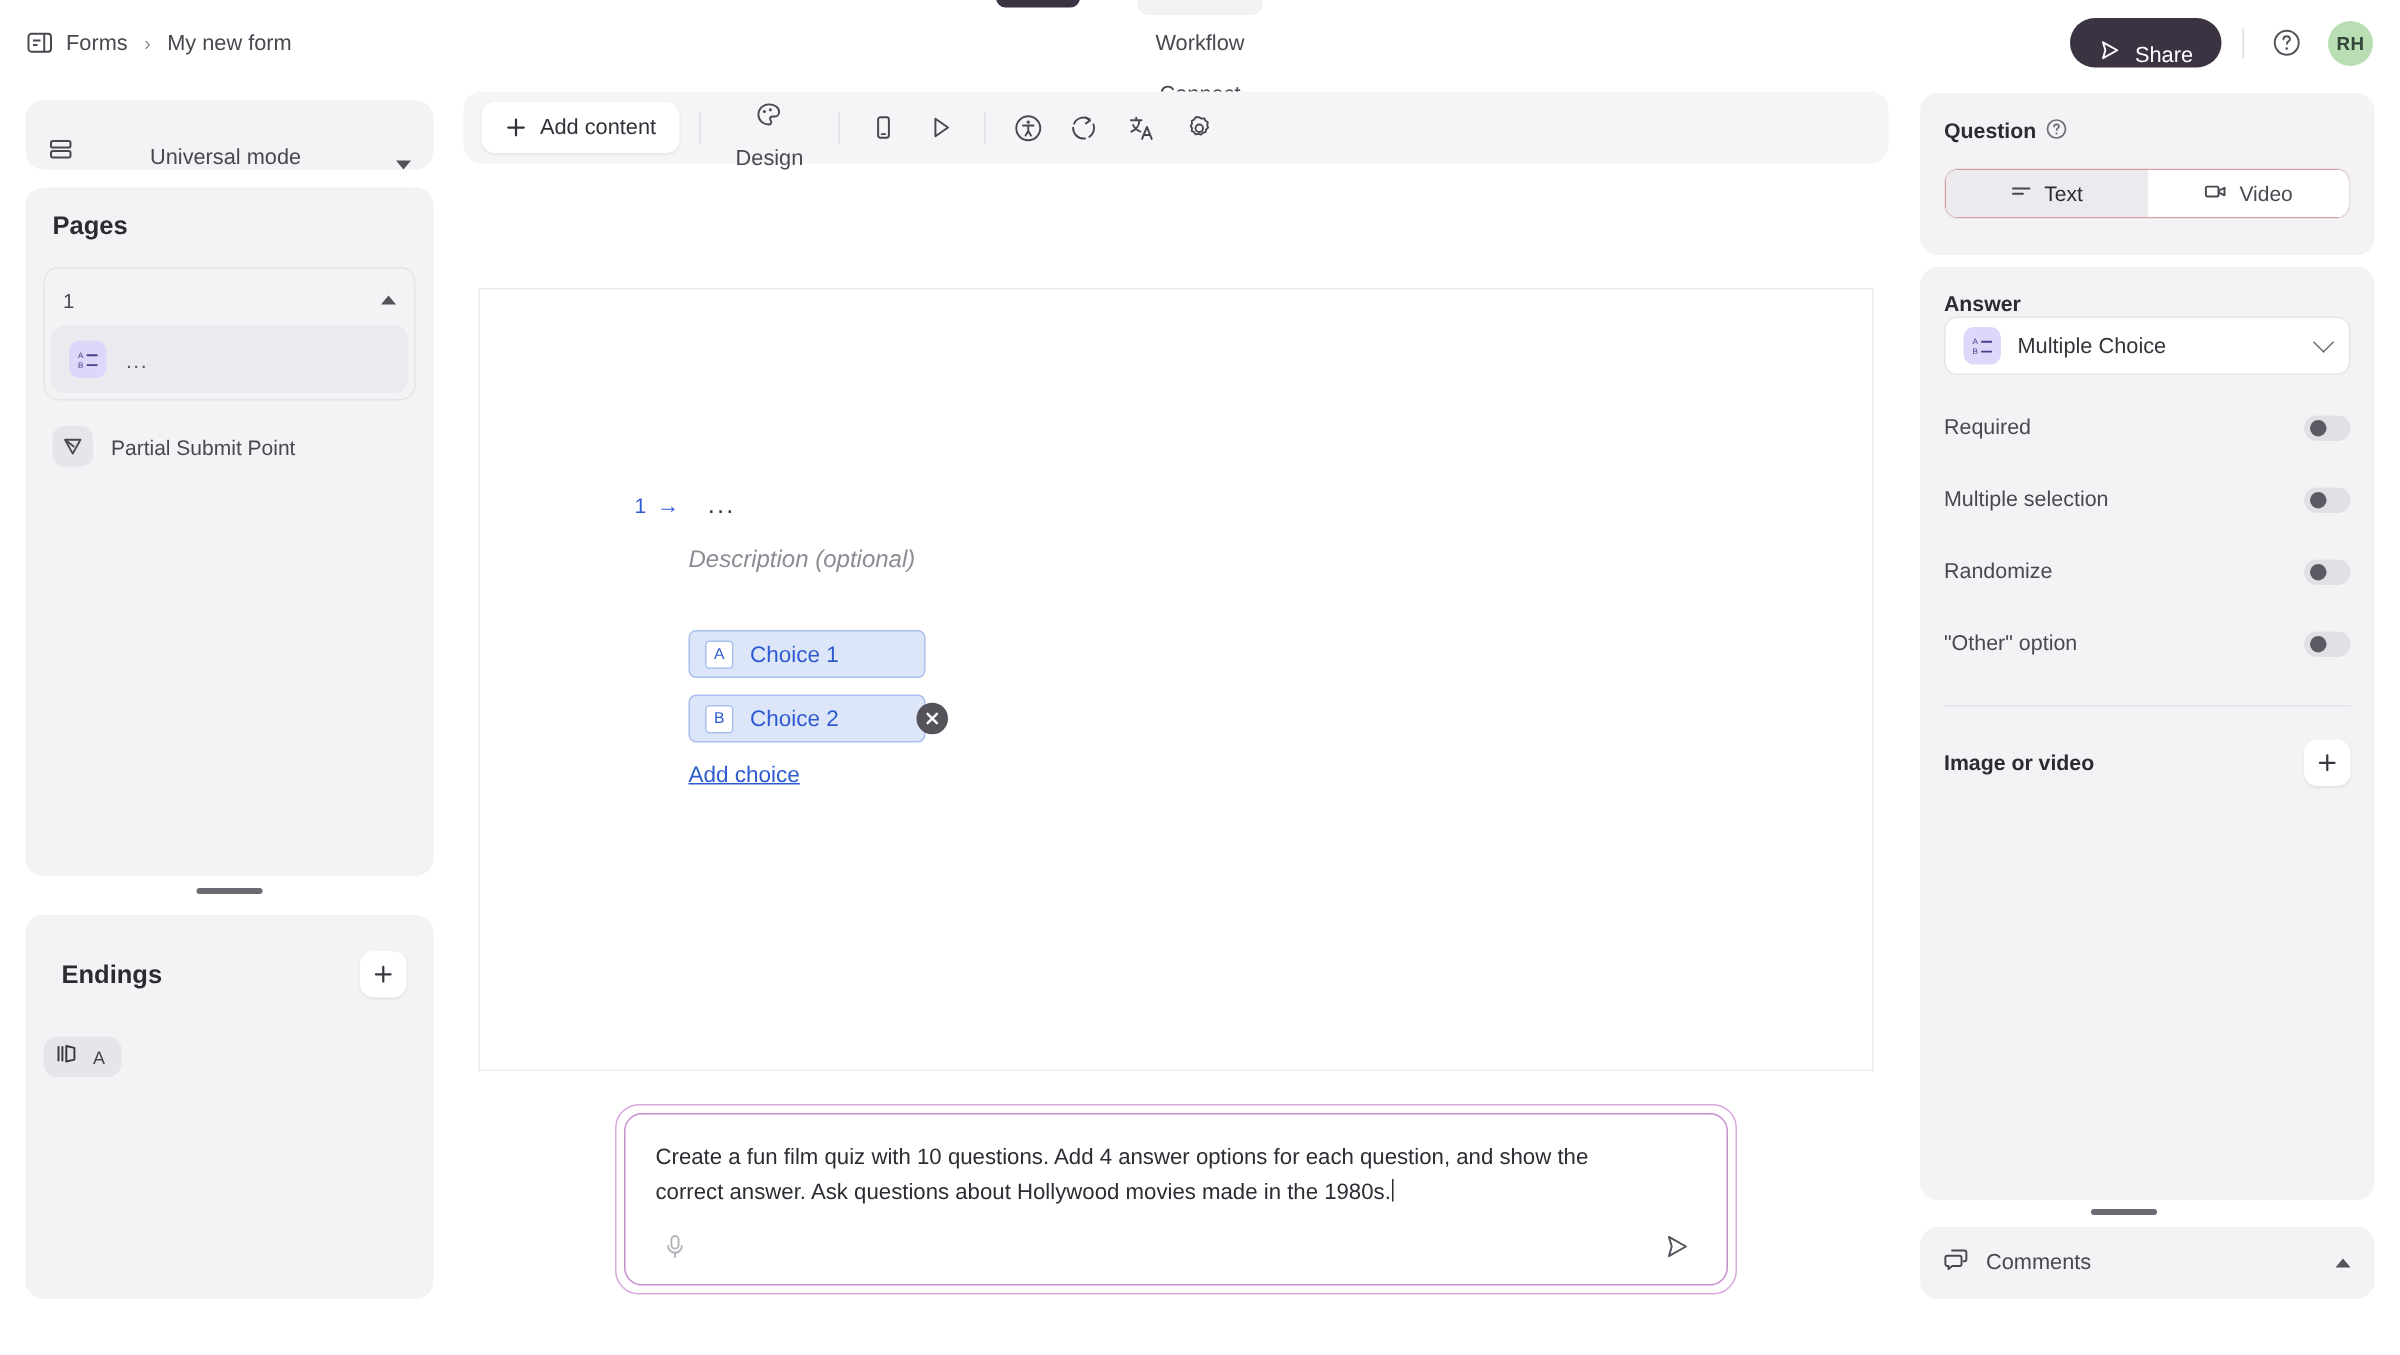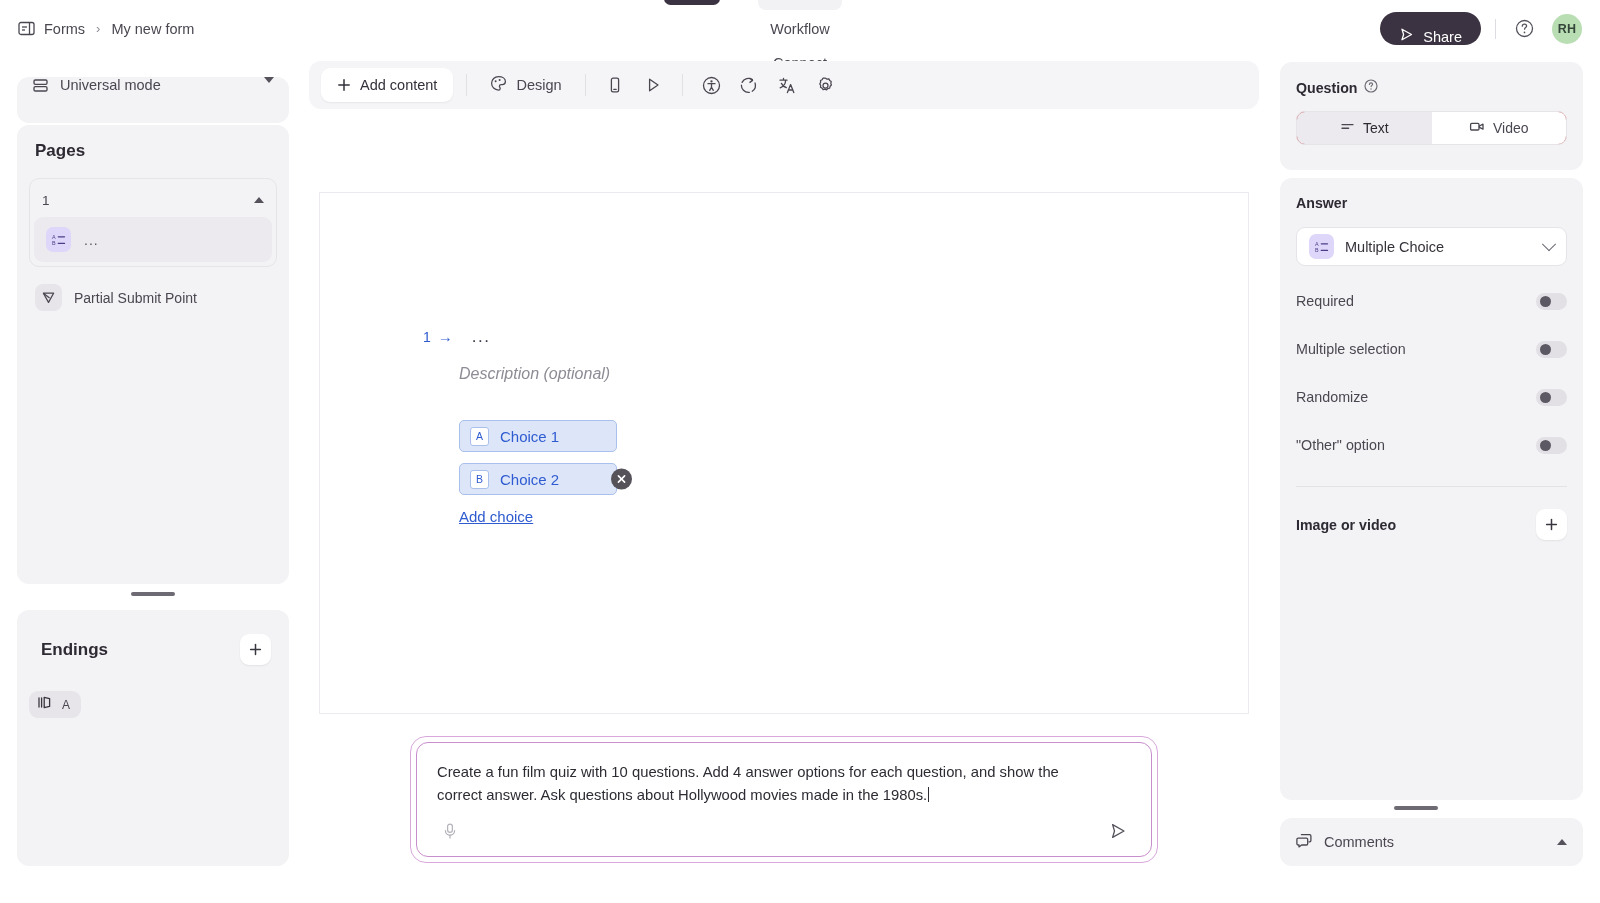--- a/index.html
+++ b/index.html
@@ -58,23 +58,23 @@
   }
   .avatar {
     width: 30px; height: 30px; border-radius: 50%;
     background: #b9deb3; color: #34463a;
     display: flex; align-items: center; justify-content: center;
     font-size: 12.5px; font-weight: bold; letter-spacing: .3px;
   }
 
   
   .mode-card {
-    position: absolute; left: 17px; top: 77px; width: 272px; height: 46px;
+    position: absolute; left: 17px; top: 67px; width: 272px; height: 46px;
     background: #f3f2f4; border-radius: 12px;
-    display: flex; align-items: flex-start; padding: 0 15px; cursor: pointer;
+    display: flex; align-items: flex-end; padding: 0 15px; cursor: pointer; gap: 40px;
   }
   .mode-label { font-size: 14.5px; color: #4b4751; margin-left: 11px; flex: 1; }
 
   .pages-card {
     position: absolute; left: 17px; top: 125px; width: 272px; height: 459px;
     background: #f3f2f4; border-radius: 12px; padding: 16px 12px 0 12px;
   }
   .card-title { font-size: 17px; font-weight: bold; color: #2e2a33; padding-left: 6px; }
 
   .page-group {
@@ -138,21 +138,21 @@
   .add-content {
     display: flex; align-items: center; gap: 9px; height: 34px; padding: 0 16px;
     background: #fff; border: 0; border-radius: 9px; cursor: pointer;
     font-size: 14.5px; color: #33303a; font-family: "Liberation Sans", sans-serif;
     box-shadow: 0 1px 2px rgba(0,0,0,.06);
   }
   .tb-sep { width: 1px; height: 22px; background: #e2e0e5; margin: 0 7px; }
   .design-btn {
     display: flex; align-items: center; gap: 9px; height: 34px; padding: 0 10px;
     background: transparent; border: 0; border-radius: 9px; cursor: pointer;
-    font-size: 14.5px; color: #4b4751; font-family: "Liberation Sans", sans-serif;
+    font-size: 14.5px; color: #4b4751; font-family: "Liberation Sans", sans-serif; flex-direction: column;
   }
   .tb-icon {
     width: 32px; height: 32px; display: flex; align-items: center; justify-content: center;
     background: transparent; border: 0; cursor: pointer; border-radius: 8px;
   }
 
   
   .canvas {
     position: absolute; left: 319px; top: 192px; width: 930px; height: 522px;
     background: #fff; border: 1px solid #eceaee;
@@ -229,21 +229,21 @@
     flex: 1; display: flex; align-items: center; justify-content: center; gap: 8px;
     font-size: 14px; color: #4b4751; cursor: pointer; background: #fff;
   }
   .seg-opt.active { background: #eceaee; color: #2e2a33; }
 
   .rp-answer {
     position: absolute; left: 1280px; top: 178px; width: 303px; height: 622px;
     background: #f3f2f4; border-radius: 12px; padding: 17px 16px;
   }
   .select-box {
-    margin-top: 16px; width: 100%; height: 39px; background: #fff;
+    width: 100%; height: 39px; background: #fff;
     border: 1px solid #e6e4e8; border-radius: 9px;
     display: flex; align-items: center; padding: 0 12px; gap: 11px; cursor: pointer;
   }
   .select-label { font-size: 14.5px; color: #36323a; flex: 1; }
   .chev {
     width: 10px; height: 10px; border-right: 1.6px solid #6d6a74; border-bottom: 1.6px solid #6d6a74;
     transform: rotate(45deg) translate(-2px,-2px);
   }
   .toggle-row {
     display: flex; align-items: center; justify-content: space-between;

